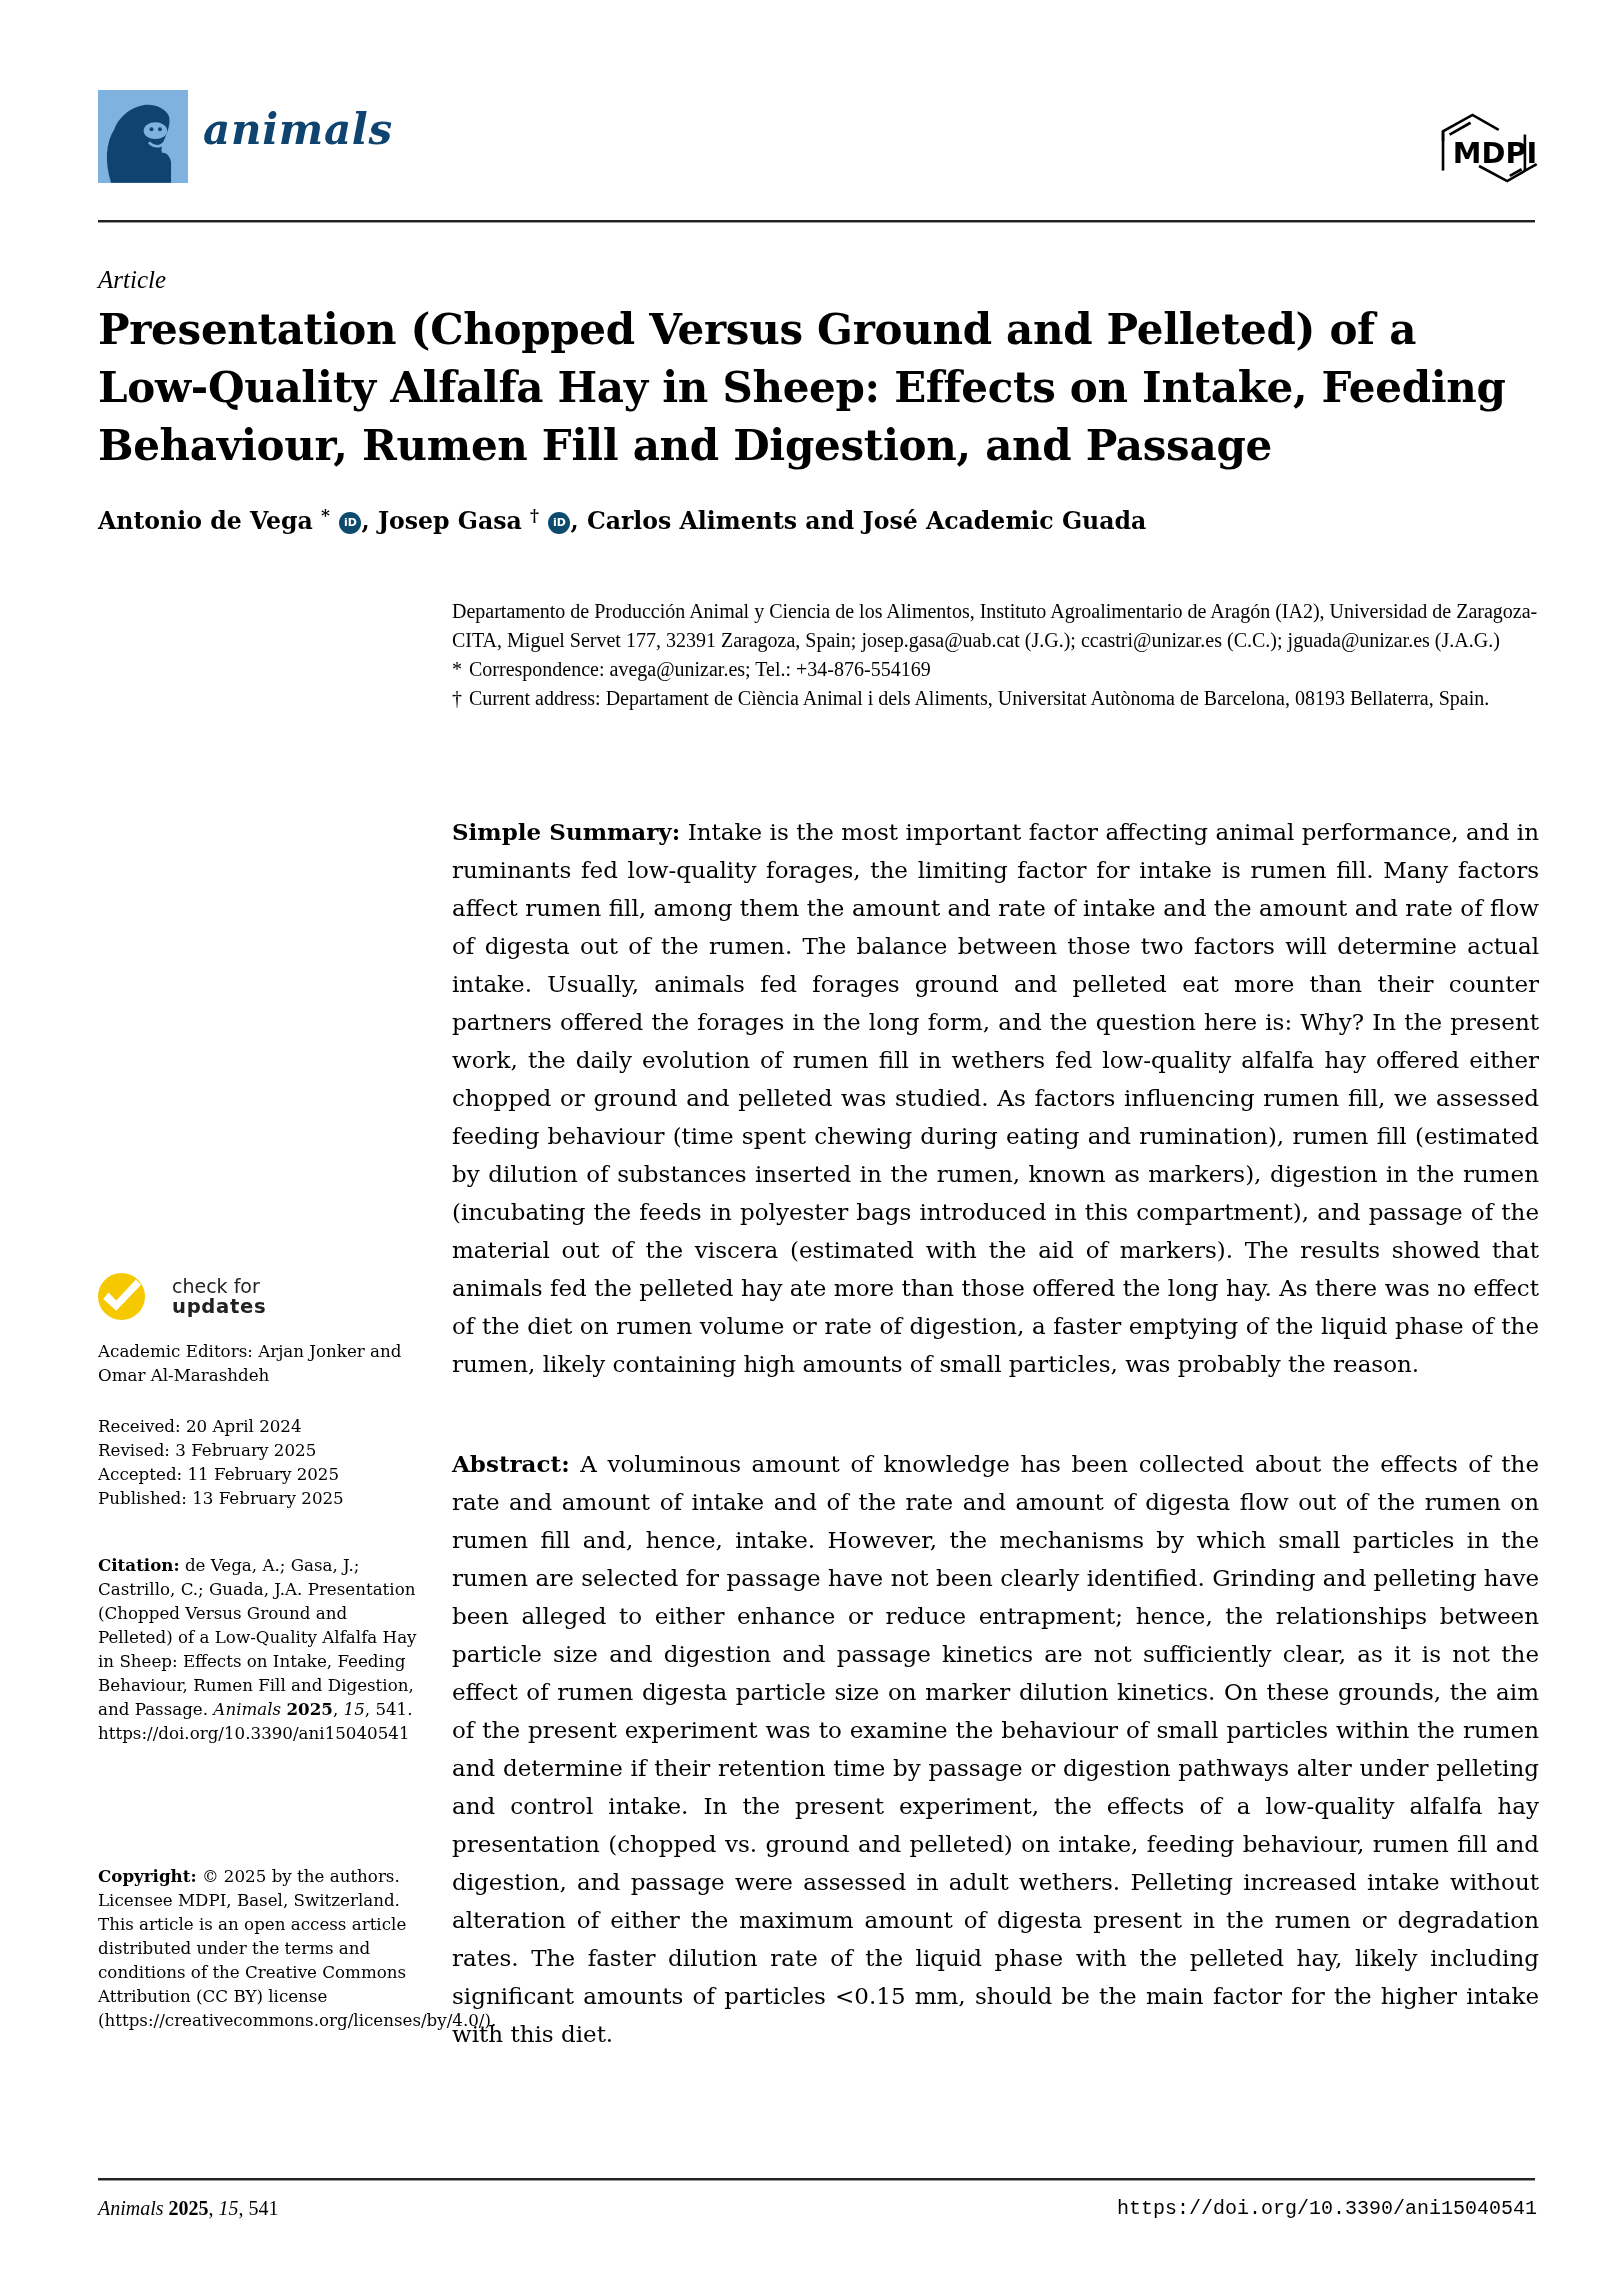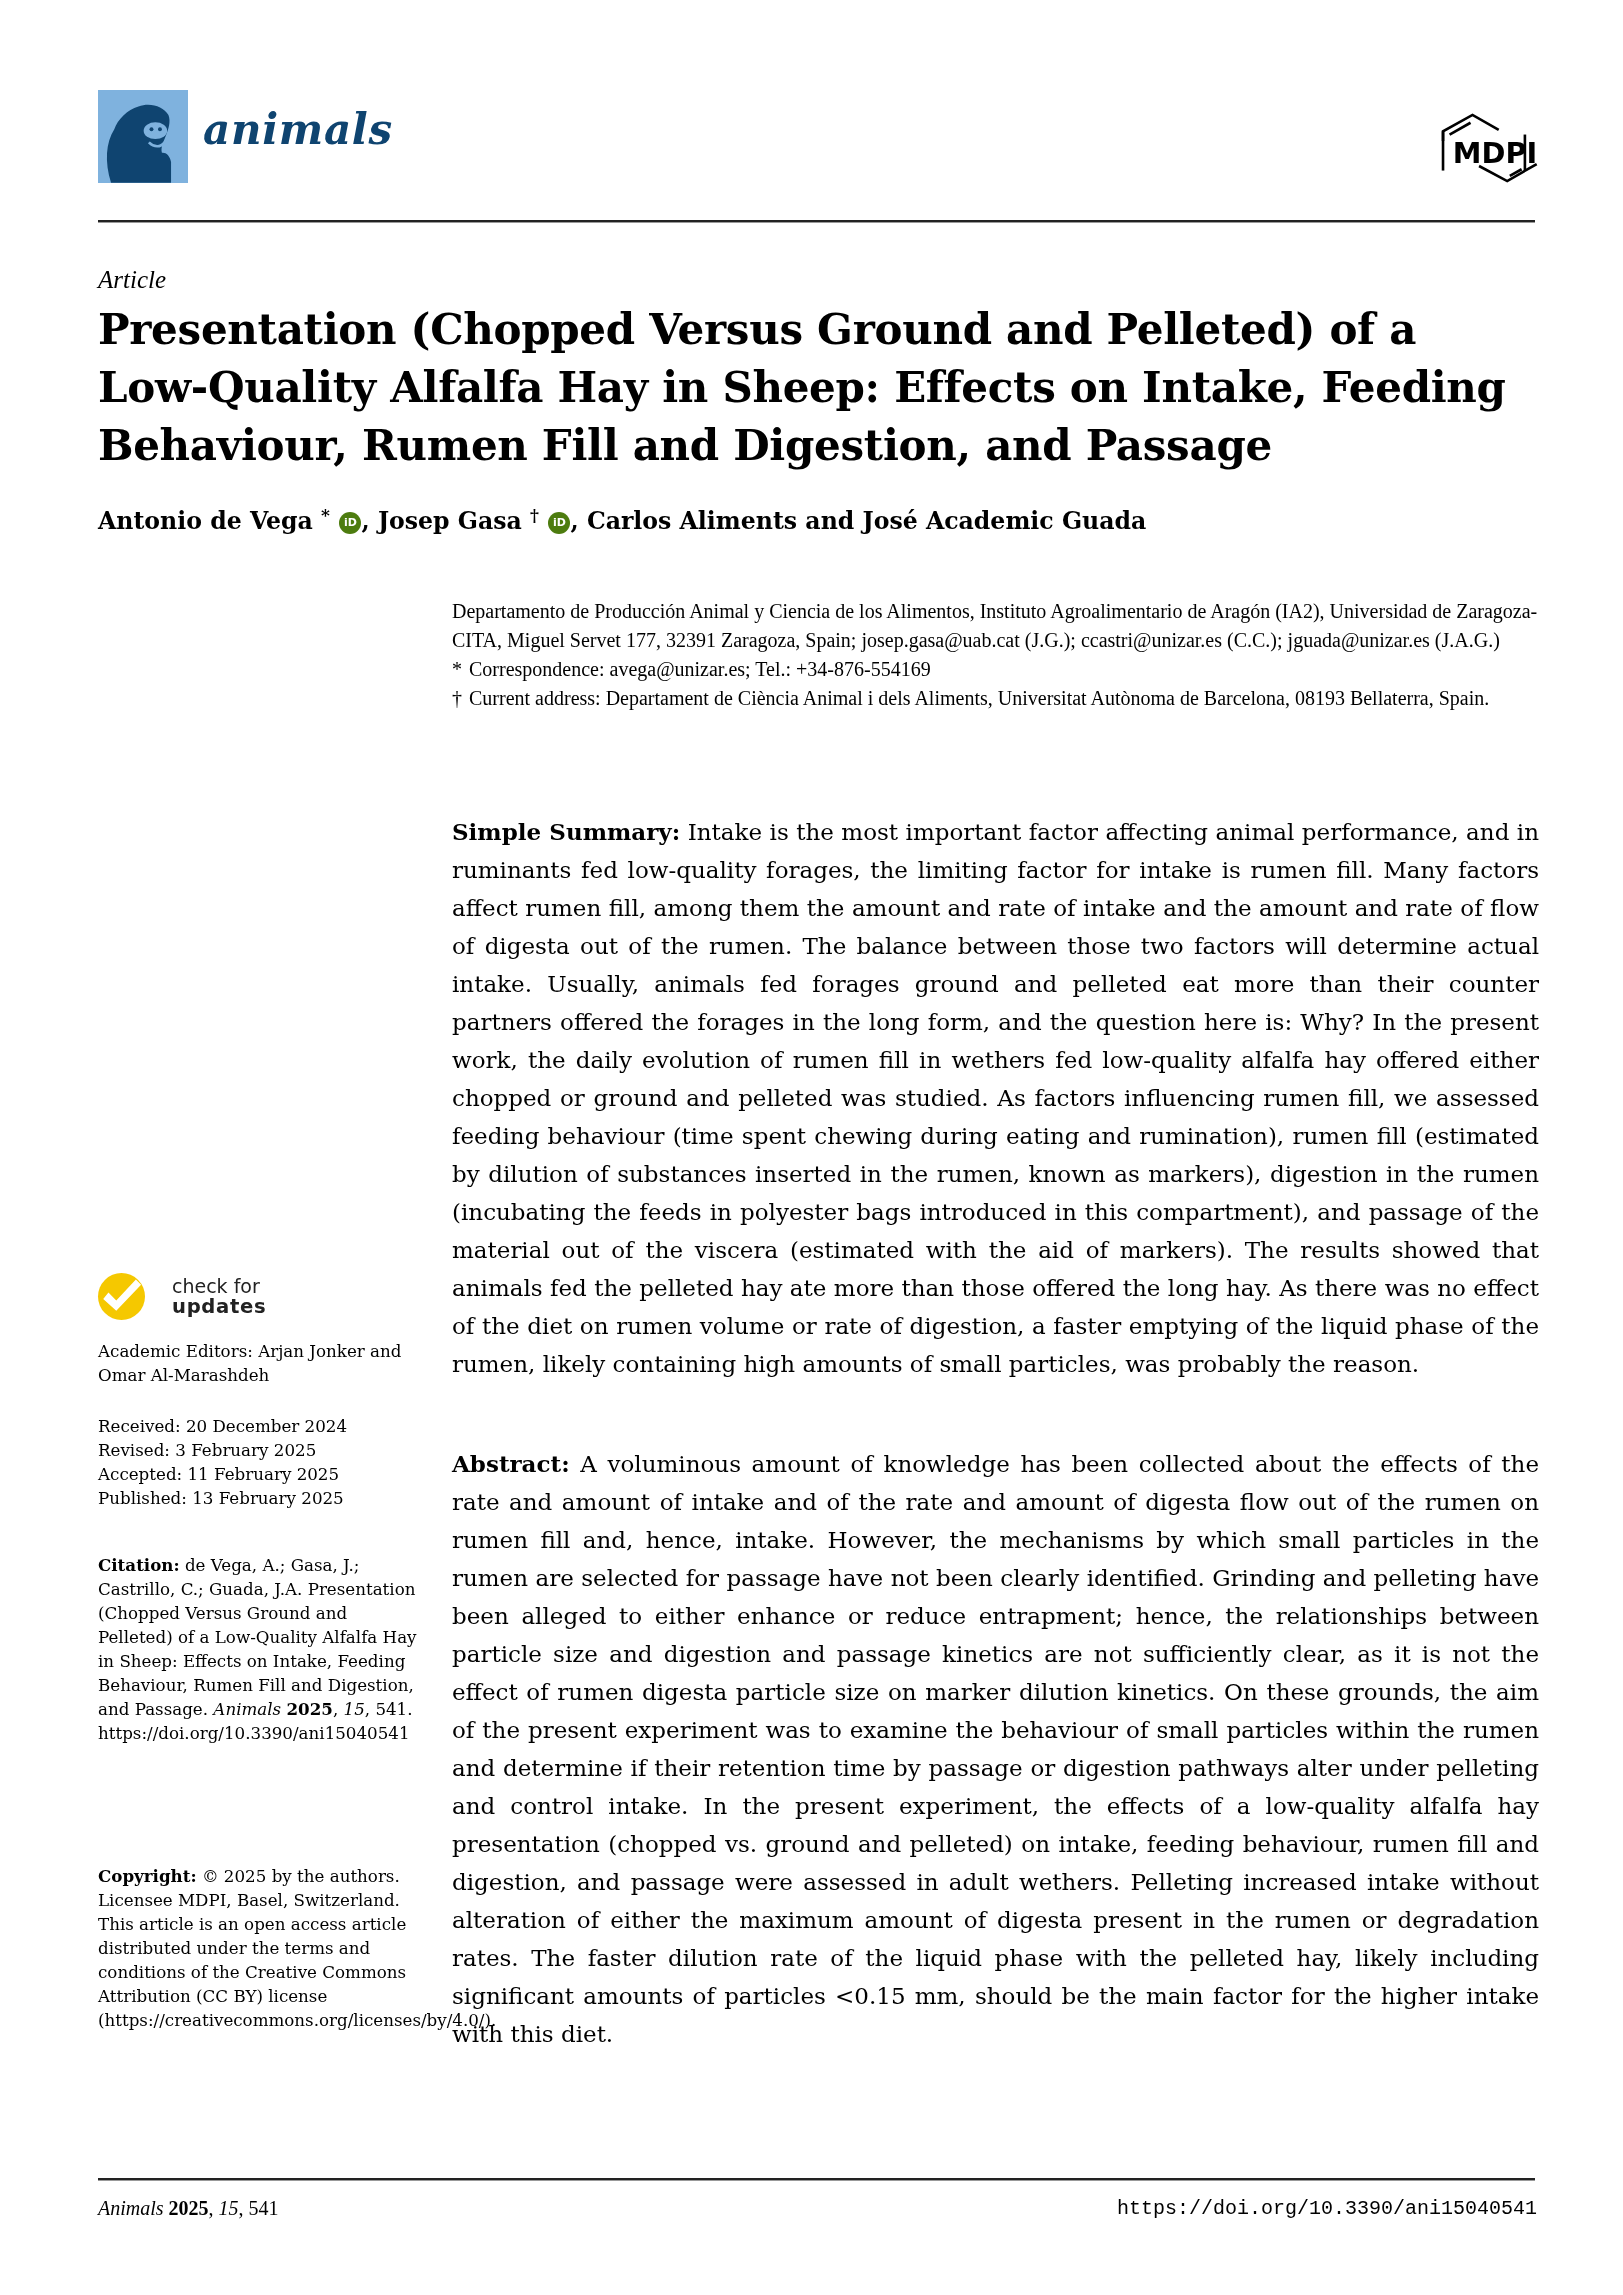--- a/index.html
+++ b/index.html
@@ -12,21 +12,21 @@
 
   
   .journal-logo { left: 98px; top: 90px; width: 90px; height: 93px; background: #7fb2de; }
   .journal-name { left: 203px; top: 105px; font-family: "DejaVu Serif", serif; font-style: italic; font-weight: bold; font-size: 42px; color: #0f4470; letter-spacing: 0.7px; }
   .mdpi-logo { left: 1407px; top: 105px; width: 131px; height: 82px; }
   .top-rule { left: 98px; top: 220px; width: 1437px; height: 2px; background: #222; border-bottom: 0.7px solid #999; }
 
   .article-type { left: 98px; top: 266px; font-family: "Liberation Serif", serif; font-style: italic; font-size: 25px; }
   .title { left: 98px; top: 301px; width: 1440px; font-family: "DejaVu Serif", serif; font-weight: bold; font-size: 42px; line-height: 58px; letter-spacing: -0.3px; }
   .authors { left: 98px; top: 505px; font-family: "DejaVu Serif", serif; font-weight: bold; font-size: 23.6px; }
-  .orcid { display: inline-block; width: 22px; height: 22px; border-radius: 50%; background: #4d7c0f; color: #fff; font-family: "DejaVu Sans", sans-serif; font-size: 11px; font-weight: bold; text-align: center; line-height: 22px; vertical-align: 2.6px; margin-left: 1.3px; }
+  .orcid { display: inline-block; width: 22px; height: 22px; border-radius: 50%; background: #0c4a6e; color: #fff; font-family: "DejaVu Sans", sans-serif; font-size: 11px; font-weight: bold; text-align: center; line-height: 22px; vertical-align: 2.6px; margin-left: 1.3px; }
   .sup { font-size: 17px; vertical-align: 7.9px; }
 
   
   .affil { left: 452px; top: 597px; width: 1087px; font-family: "Liberation Serif", serif; font-size: 20px; line-height: 29px; }
   .affil .note { display: flex; }
   .affil .mark { width: 17px; flex: none; }
 
   
   .main { left: 452px; width: 1087px; font-family: "DejaVu Serif", serif; font-size: 23px; line-height: 38px; text-align: justify; }
   .summary { top: 813px; }
@@ -122,21 +122,21 @@
   </div>
   <div class="check-text">
     <div class="c1">check for</div>
     <div class="c2">updates</div>
   </div>
 </div>
 
 <div class="abs side editors">Academic Editors: Arjan Jonker and Omar Al-Marashdeh</div>
 
 <div class="abs side dates">
-  <p>Received: 20 December 2024</p>
+  <p>Received: 20 April 2024</p>
   <p>Revised: 3 February 2025</p>
   <p>Accepted: 11 February 2025</p>
   <p>Published: 13 February 2025</p>
 </div>
 
 <div class="abs side citation">
   <span class="label-bold">Citation:</span><span> de Vega, A.; Gasa, J.; Castrillo, C.; Guada, J.A. Presentation (Chopped Versus Ground and Pelleted) of a Low-Quality Alfalfa Hay in Sheep: Effects on Intake, Feeding Behaviour, Rumen Fill and Digestion, and Passage. </span><i>Animals</i> <b>2025</b>, <i>15</i><span>, 541. https://doi.org/10.3390/ani15040541</span>
 </div>
 
 <div class="abs side copyright">

